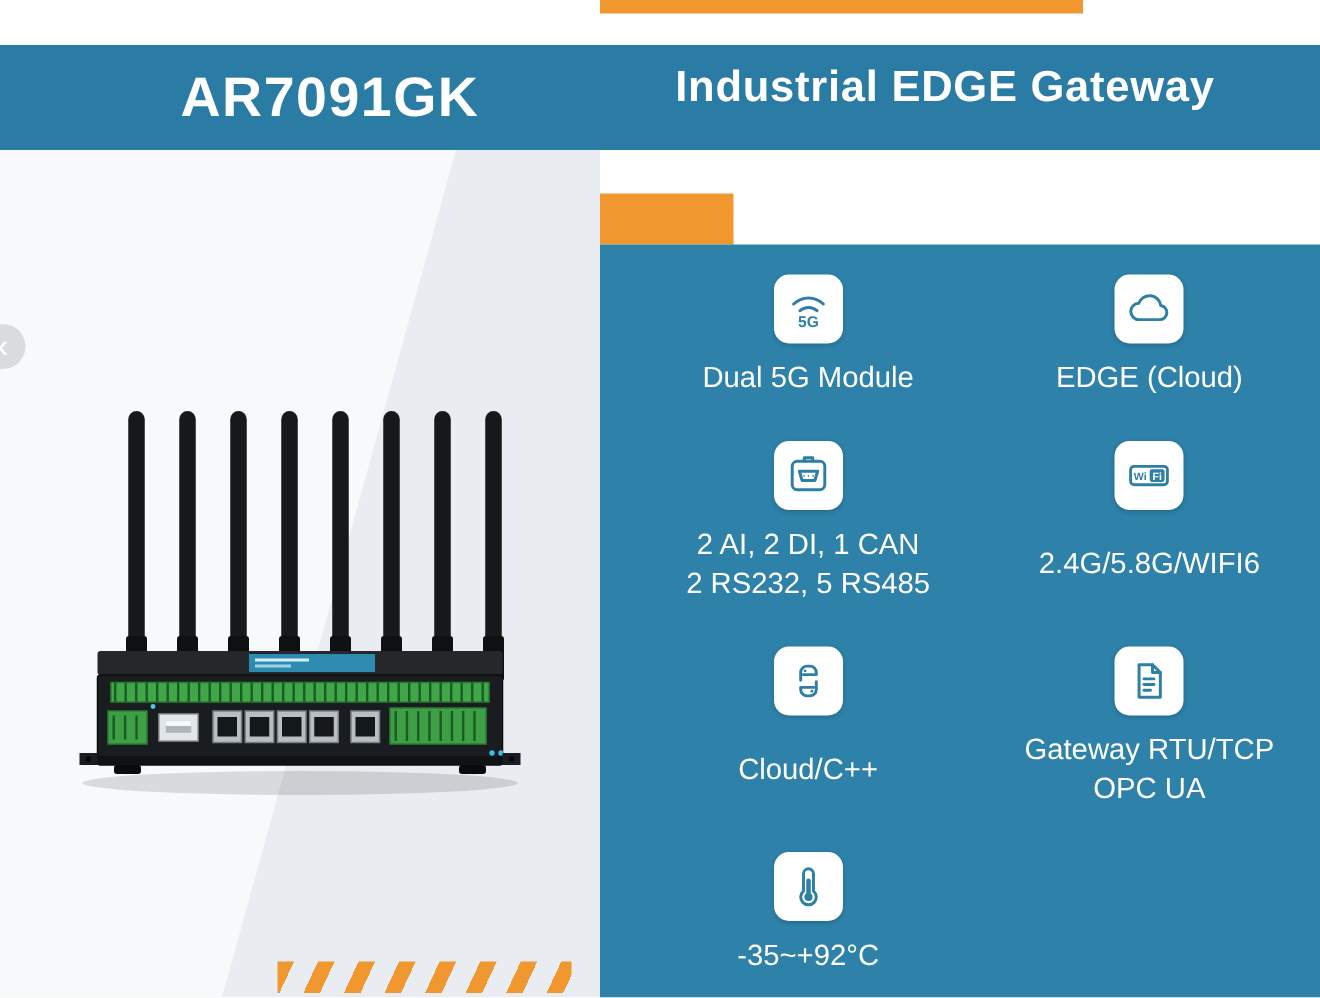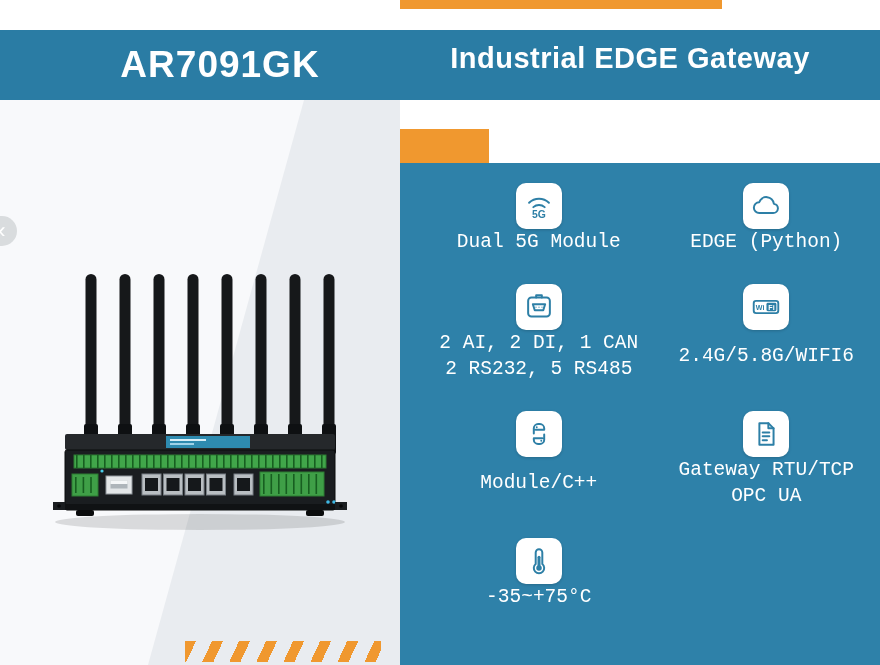--- a/index.html
+++ b/index.html
@@ -31,21 +31,21 @@
 
   
   .orange-tab{position:absolute;left:400px;top:129px;width:89px;height:34px;background:#F0982F;}
   .panel{position:absolute;left:400px;top:163px;width:480px;height:502px;background:#2E81A9;
          box-sizing:border-box;padding:20px 0 0 25px;}
   .features{display:grid;grid-template-columns:1fr 1fr;row-gap:29px;}
   .feature{display:flex;flex-direction:column;align-items:center;}
   .icon-tile{width:46px;height:46px;background:#ffffff;border-radius:10px;
              display:flex;align-items:center;justify-content:center;
              box-shadow:0 1px 3px rgba(0,0,0,.18);}
-  .label-wrap{flex:1;display:flex;align-items:center;justify-content:center;font-family:Liberation Mono, monospace;}
+  .label-wrap{flex:1;display:flex;align-items:center;justify-content:center;margin-top:10px;}
   .feature-label{color:#ffffff;font-size:19.5px;line-height:26px;text-align:center;white-space:pre-line;}
 </style>
 </head>
 <body>
 
 <div class="canvas">
 
   <div class="top-strip">
     <div class="top-orange-bar"></div>
   </div>
@@ -158,21 +158,21 @@
           </div>
       </div>
 
       <div class="feature">
         <div class="icon-tile">
           <svg width="34" height="34" viewBox="0 0 36 36" fill="none" stroke="#2D7FA6" stroke-width="2.1" stroke-linecap="round" stroke-linejoin="round">
             <path d="M11 25.5 h14.5 a5 5 0 0 0 0.8 -9.95 A8 8 0 0 0 10.8 14 a5.75 5.75 0 0 0 0.2 11.5 z"></path>
           </svg>
         </div>
         <div class="label-wrap">
-            <div class="feature-label">EDGE (Python)</div>
+            <div class="feature-label">EDGE (Cloud)</div>
           </div>
       </div>
 
       <div class="feature">
         <div class="icon-tile">
           <svg width="34" height="34" viewBox="0 0 36 36" fill="none" stroke="#2D7FA6" stroke-width="2.1" stroke-linecap="round" stroke-linejoin="round">
             <path d="M15 8 v-2.5 h6 V8"></path>
             <rect x="6.5" y="8" width="23" height="20" rx="3.5"></rect>
             <path d="M11.5 15 h13 l-2 6.5 h-9 z"></path>
             <circle cx="14.8" cy="18.2" r="0.6" fill="#2D7FA6" stroke="none"></circle>
@@ -204,21 +204,21 @@
       <div class="feature">
         <div class="icon-tile">
           <svg width="34" height="34" viewBox="0 0 36 36" fill="none" stroke="#2D7FA6" stroke-width="2.1" stroke-linecap="round" stroke-linejoin="round">
             <path d="M12.5 17.5 v-5.5 a4.5 4.5 0 0 1 4.5 -4.5 h2 a4.5 4.5 0 0 1 4.5 4.5 v1.5 h-9"></path>
             <path d="M23.5 18.5 v5.5 a4.5 4.5 0 0 1 -4.5 4.5 h-2 a4.5 4.5 0 0 1 -4.5 -4.5 v-1.5 h9"></path>
             <circle cx="15.6" cy="10.8" r="1" fill="#2D7FA6" stroke="none"></circle>
             <circle cx="20.4" cy="25.2" r="1" fill="#2D7FA6" stroke="none"></circle>
           </svg>
         </div>
         <div class="label-wrap">
-            <div class="feature-label">Module/C++</div>
+            <div class="feature-label">Cloud/C++</div>
           </div>
       </div>
 
       <div class="feature">
         <div class="icon-tile">
           <svg width="34" height="34" viewBox="0 0 36 36" fill="none" stroke="#2D7FA6" stroke-width="2.1" stroke-linecap="round" stroke-linejoin="round">
             <path d="M11 6.5 h9.5 l5.5 5.5 v17.5 h-15 z"></path>
             <path d="M20.5 6.5 v5.5 h5.5"></path>
             <path d="M14.5 16.5 h7"></path>
             <path d="M14.5 20.5 h7"></path>
@@ -233,20 +233,20 @@
 
       <div class="feature">
         <div class="icon-tile">
           <svg width="34" height="34" viewBox="0 0 36 36" fill="none" stroke="#2D7FA6" stroke-width="2.1" stroke-linecap="round" stroke-linejoin="round">
             <path d="M14.5 9 a3.5 3.5 0 0 1 7 0 v12.2 a5.5 5.5 0 1 1 -7 0 z"></path>
             <line x1="18" y1="14" x2="18" y2="24" stroke-width="3.2"></line>
             <circle cx="18" cy="25.4" r="2.9" fill="#2D7FA6" stroke="none"></circle>
           </svg>
         </div>
         <div class="label-wrap">
-            <div class="feature-label">-35~+75°C</div>
+            <div class="feature-label">-35~+92°C</div>
           </div>
       </div>
 
     </div>
   </section>
 
 </div>
 
 </body></html>

